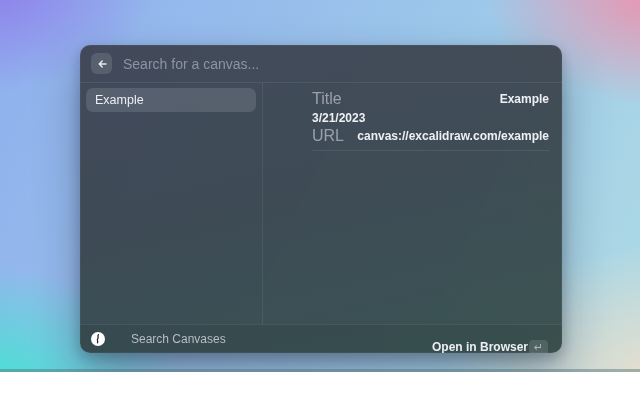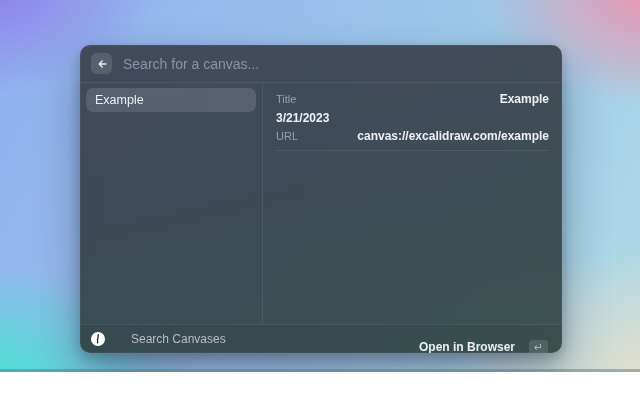--- a/index.html
+++ b/index.html
@@ -56,42 +56,42 @@
     cursor: pointer; padding: 0;
   }
   .search-input {
     flex: 1; border: none; outline: none; background: transparent;
     font-family: inherit; font-size: 14px; color: #e9ebee;
     padding: 0;
   }
   .search-input::placeholder { color: #8d93a2; opacity: 1; }
 
   
-  .body { flex: 1; display: flex; min-height: 0; }
+  .body { flex: 1; display: flex; min-height: 0; gap: 36px; }
   .sidebar {
     width: 183px; flex: 0 0 183px;
     border-right: 1px solid rgba(255,255,255,0.075);
     padding: 5px 6px;
   }
   .list-item {
     height: 24px; line-height: 24px;
     padding: 0 9px;
     border-radius: 7px;
     font-size: 12.5px; color: #eceef1;
     cursor: pointer;
     white-space: nowrap; overflow: hidden; text-overflow: ellipsis;
   }
   .list-item.selected { background: var(--selection, rgba(255,255,255,0.12)); }
 
   .detail { flex: 1; padding: 7px 13px; min-width: 0; }
   .meta-row {
     display: flex; align-items: center; justify-content: space-between;
     height: 18.5px; gap: 12px;
   }
-  .meta-label { font-size: 11px; color: #99a0ab; white-space: nowrap; }
+  .meta-label { font-size: 16px; color: #99a0ab; white-space: nowrap; }
   .meta-value {
     font-size: 12px; font-weight: 600; color: #eef0f3;
     white-space: nowrap; overflow: hidden; text-overflow: ellipsis;
   }
   .meta-divider {
     height: 1px; background: rgba(255,255,255,0.085);
     margin: 4px 0;
   }
 
   
@@ -99,21 +99,21 @@
     height: 29px; flex: 0 0 29px;
     display: flex; align-items: center; justify-content: space-between;
     padding: 0 11px;
     border-top: 1px solid rgba(255,255,255,0.075);
     background: rgba(0,0,0,0.06);
   }
   .footer-left { display: flex; align-items: center; gap: 26px; }
   .app-icon { width: 14px; height: 14px; display: block; }
   .command-name { font-size: 12px; color: #b7bcc5; }
   .action-btn {
-    display: flex; align-items: center; gap: 14px;
+    display: flex; align-items: center; gap: 1px;
     background: transparent; border: none; padding: 2px 3px;
     border-radius: 5px; cursor: pointer;
     font-family: inherit;
     margin-top: 16px;
   }
   .action-label { font-size: 12px; font-weight: 600; color: #eceef1; }
   .key-badge {
     min-width: 19px; height: 15px; padding: 0 3px;
     border-radius: 4px;
     background: var(--selection, rgba(255,255,255,0.12));

